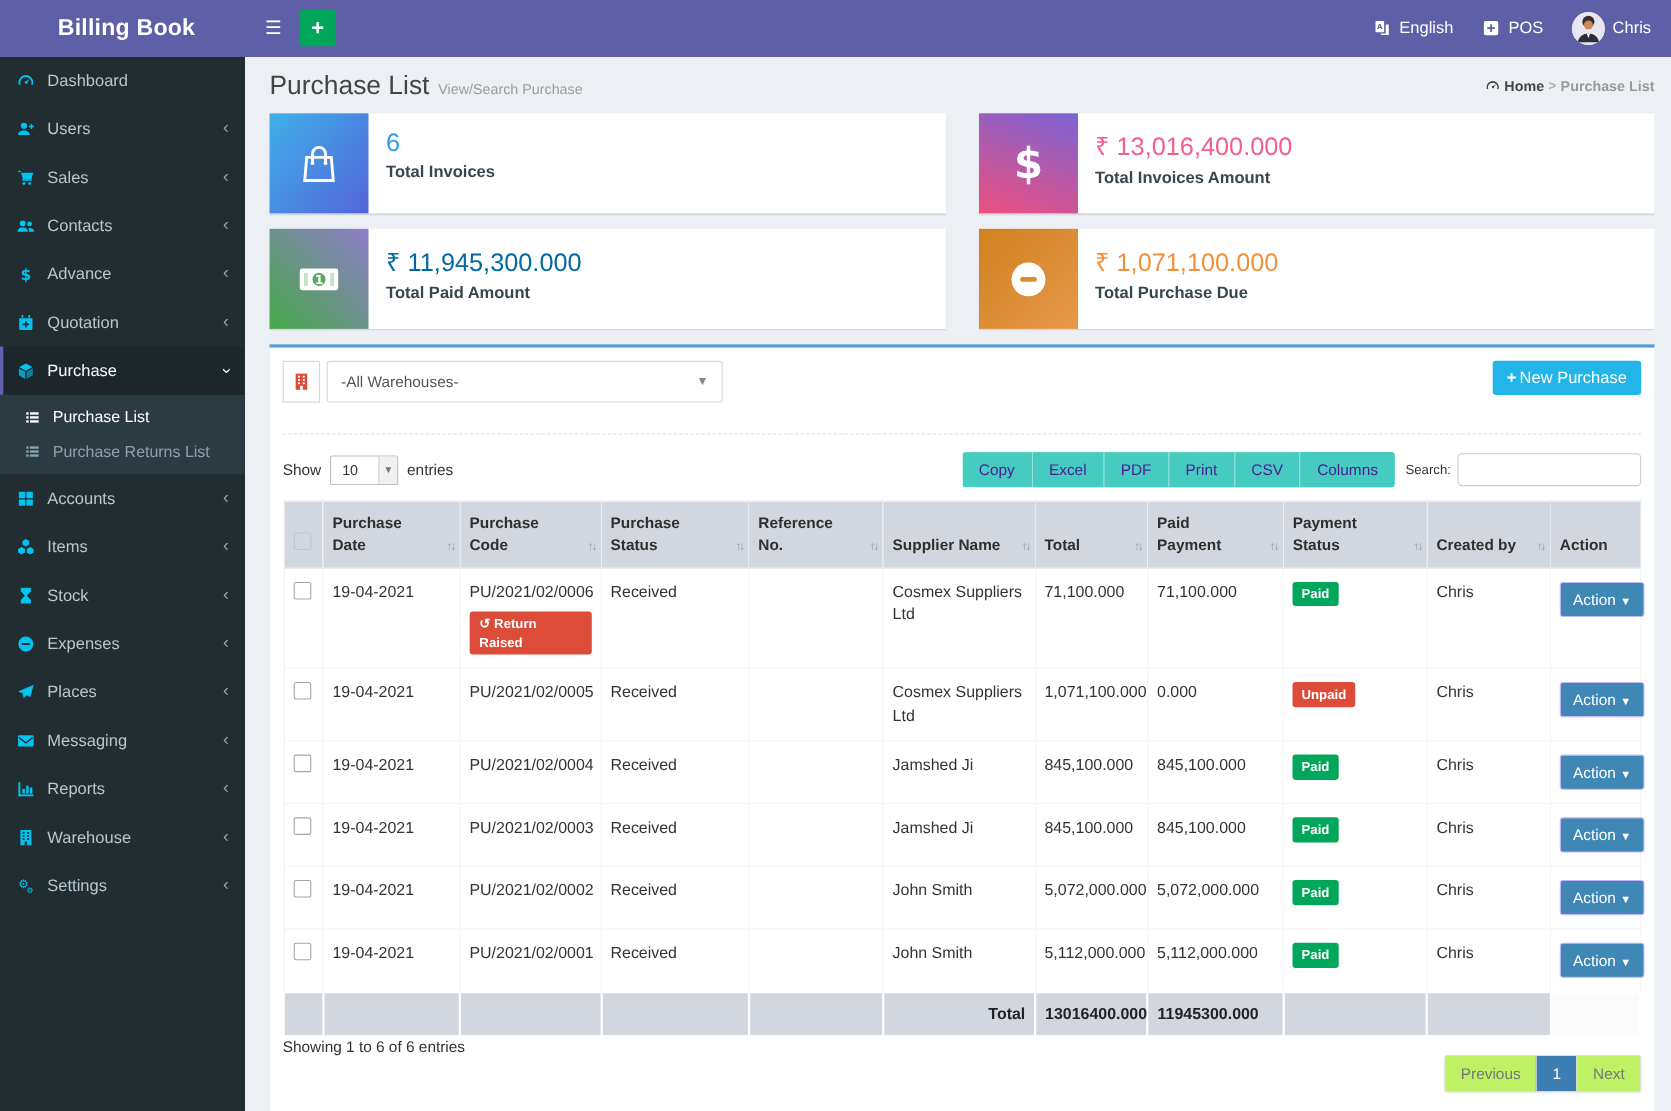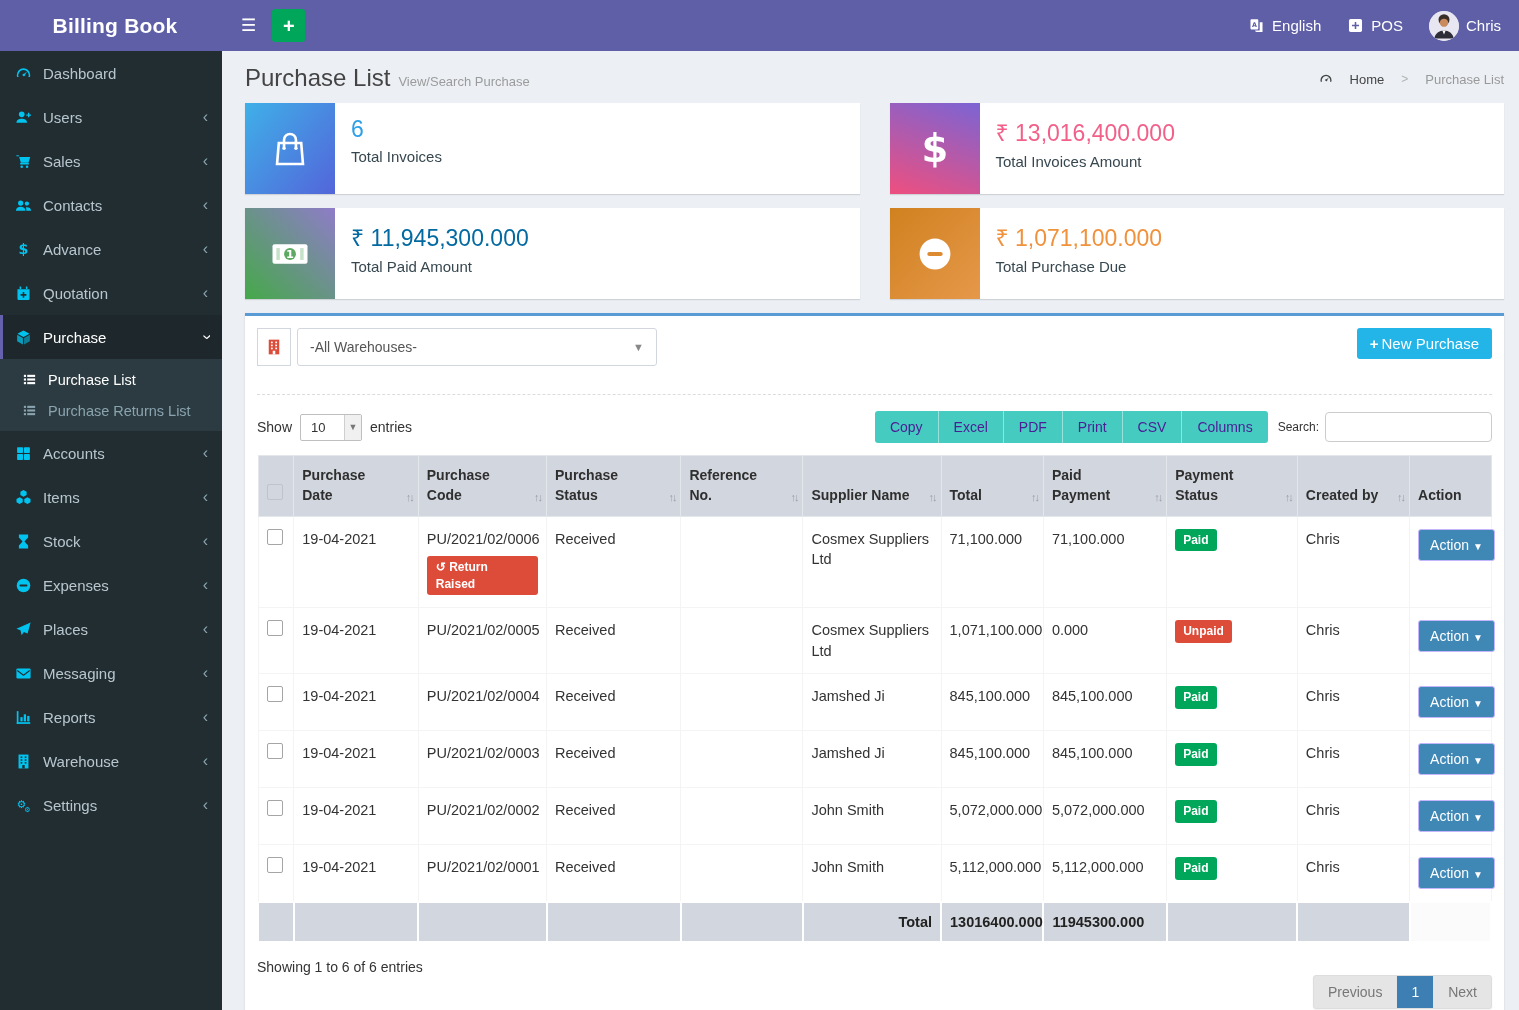--- a/index.html
+++ b/index.html
@@ -29,32 +29,32 @@
   .submenu { background:#2c3b41; padding:5px 0; }
   .sub-item { display:flex; align-items:center; height:31px; padding:0 14px 0 22px; color:#8aa4af; font-size:14.5px; cursor:pointer; }
   .sub-item .icon { width:26px; flex:none; display:flex; align-items:center; color:inherit; }
   .sub-item .icon svg { width:15px; height:15px; }
   .sub-item.active { color:#fff; }
   
   .main { margin-left:230px; padding-top:51px; }
   .content-header { display:flex; align-items:baseline; padding:13px 15px 11px; }
   .page-title { font-size:24px; font-weight:500; color:#444; }
   .page-subtitle { font-size:13px; color:#9b9b9b; margin-left:8px; }
-  .breadcrumb { margin-left:auto; display:flex; align-items:center; gap:17px; font-size:13px; color:#444; }
+  .breadcrumb { margin-left:auto; display:flex; align-items:center; gap:4px; font-size:13px; color:#444;font-weight:bold; }
   .breadcrumb .bicon svg { width:14px; height:14px; color:#444; display:block; }
   .breadcrumb .sep { color:#b0b0b0; font-size:12px; }
   .breadcrumb .current { color:#999; }
   
   .cards { display:grid; grid-template-columns:1fr 1fr; column-gap:30px; row-gap:14px; margin:0 15px; }
   .stat-card { background:#fff; height:91px; display:flex; box-shadow:0 1px 1px rgba(0,0,0,.12); }
   .stat-icon { width:90px; flex:none; display:flex; align-items:center; justify-content:center; }
   .stat-icon svg { width:42px; height:42px; }
   .stat-body { padding:13px 16px; }
   .stat-value { font-size:23px; font-weight:400; }
-  .stat-label { font-size:15px; font-weight:normal; color:#37474f; margin-top:5px; }
+  .stat-label { font-size:15px; font-weight:bold; color:#37474f; margin-top:5px; }
   
   .panel { background:#fff; margin:14px 15px 0; border-top:3px solid #5b9bd5; box-shadow:0 1px 2px rgba(0,0,0,.12); padding:12px 12px 26px; }
   .filter-row { display:flex; align-items:flex-start; }
   .wh-icon-box { width:34px; height:38px; border:1px solid #d2d6de; display:flex; align-items:center; justify-content:center; color:#dd4b39; flex:none; }
   .wh-icon-box svg { width:18px; height:18px; }
   .wh-select { width:360px; height:38px; border:1px solid #d2d6de; border-radius:3px; margin-left:6px; display:flex; align-items:center; justify-content:space-between; padding:0 12px; color:#555; font-size:14px; cursor:pointer; }
   .wh-select .caret { color:#888; font-size:11px; }
   .btn-new { margin-left:auto; background:#23b4e8; color:#fff; border:none; border-radius:3px; height:31px; padding:0 13px; font-size:15px; cursor:pointer; font-family:inherit; }
   .btn-new b { font-weight:bold; margin-right:3px; }
   hr.dashed { border:none; border-top:1px dashed #dcdcdc; margin:28px 0 16px; }
@@ -79,23 +79,23 @@
   .checkbox.light { border-color:#bfc4cc; background:transparent; }
   .badge { display:inline-block; color:#fff; font-size:12px; font-weight:bold; padding:3px 8px; border-radius:3px; }
   .badge.paid { background:#00a65a; }
   .badge.unpaid { background:#dd4b39; }
   .badge.return { background:#dd4b39; margin-top:7px; padding:3px 9px; }
   .btn-action { background:#3f87b5; border:1px solid #c4b5fd; color:#fff; border-radius:3px; padding:7px 11px; font-size:14px; cursor:pointer; font-family:inherit; white-space:nowrap; }
   .btn-action .caret { font-size:10px; margin-left:4px; }
   .dt tfoot td { background:#d2d6de; border:2px solid #fff; font-weight:bold; font-size:14.5px; color:#222; padding:9px 8px; }
   .dt tfoot td.blank-end { background:#fbfbfb; }
   .dt tfoot td.total-label { text-align:right; }
-  .table-info { margin-top:16px; font-size:14px; color:#333; }
+  .table-info { font-size:14px; color:#333; }
   .pagination-wrap { display:flex; justify-content:flex-end; margin-top:0px; }
-  .pagination { display:flex; border:1px solid #ddd; border-radius:3px; overflow:hidden; background:#e5e5e5; box-shadow:0 1px 2px rgba(0,0,0,.06); }
+  .pagination { display:flex; border:1px solid #ddd; border-radius:3px; overflow:hidden; background:#bef264; box-shadow:0 1px 2px rgba(0,0,0,.06); }
   .page-btn { padding:8px 14px; font-size:14px; color:#777; cursor:pointer; border-left:1px solid #e4e4e4; }
   .page-btn:first-child { border-left:none; }
   .page-btn.active { background:#3d7fb2; color:#fff; }
 </style>
 </head>
 <body>
 
 <header class="topbar">
   <div class="brand">Billing Book</div>
   <div class="hamburger">☰</div>

